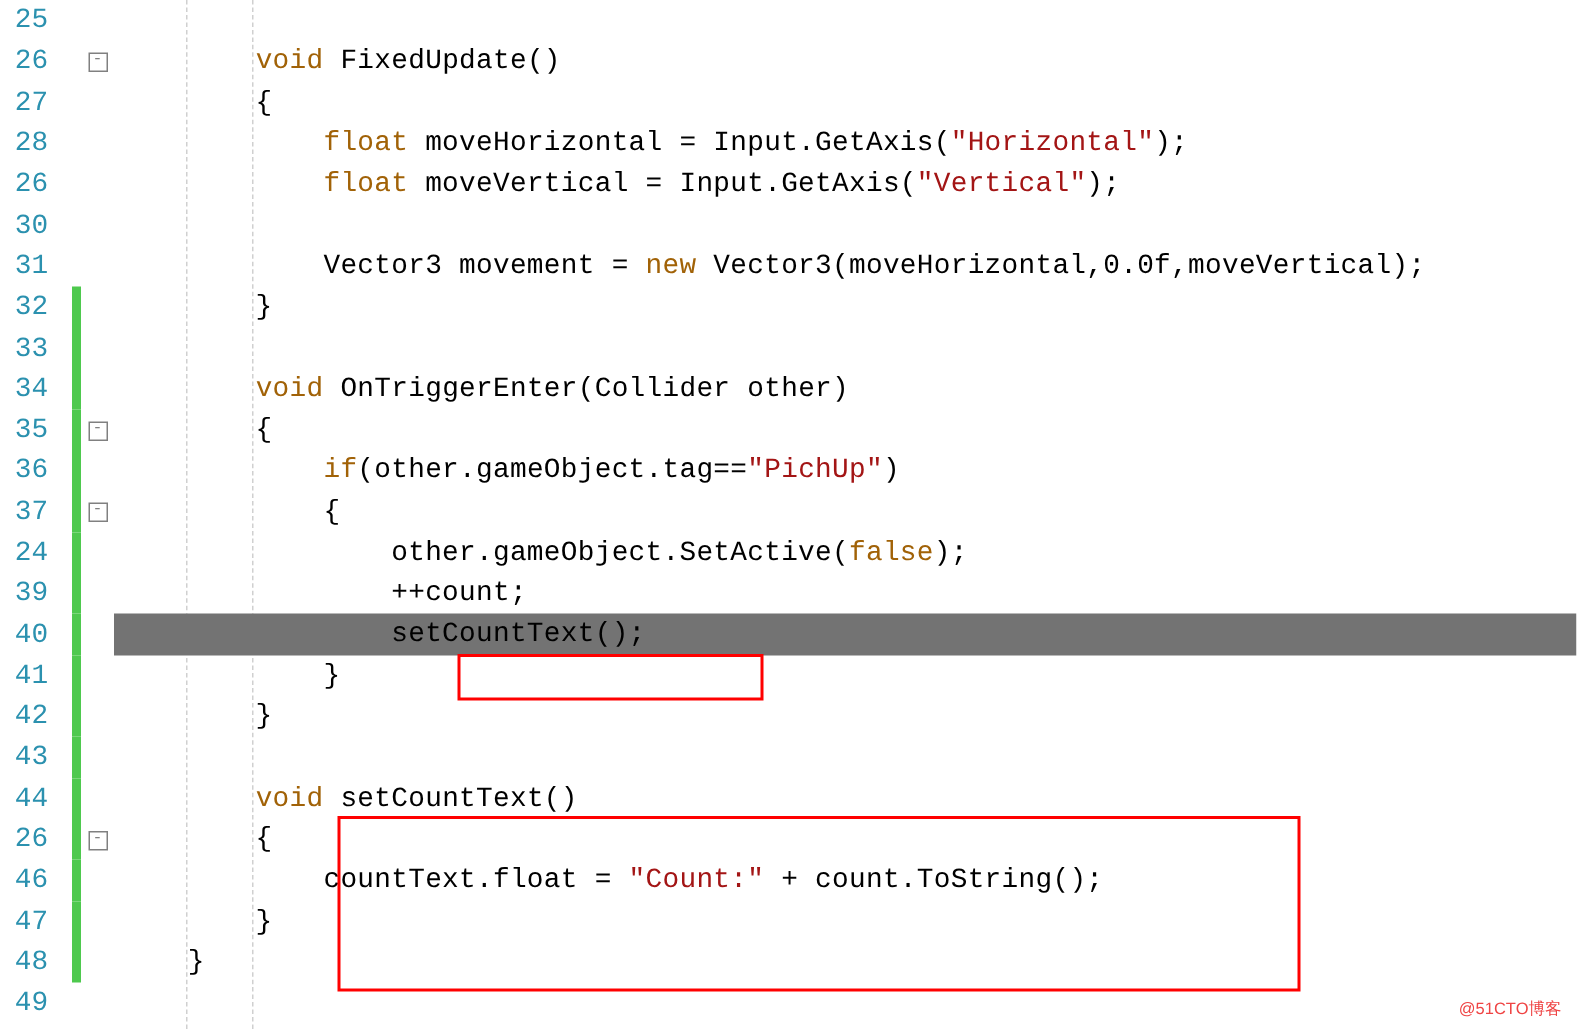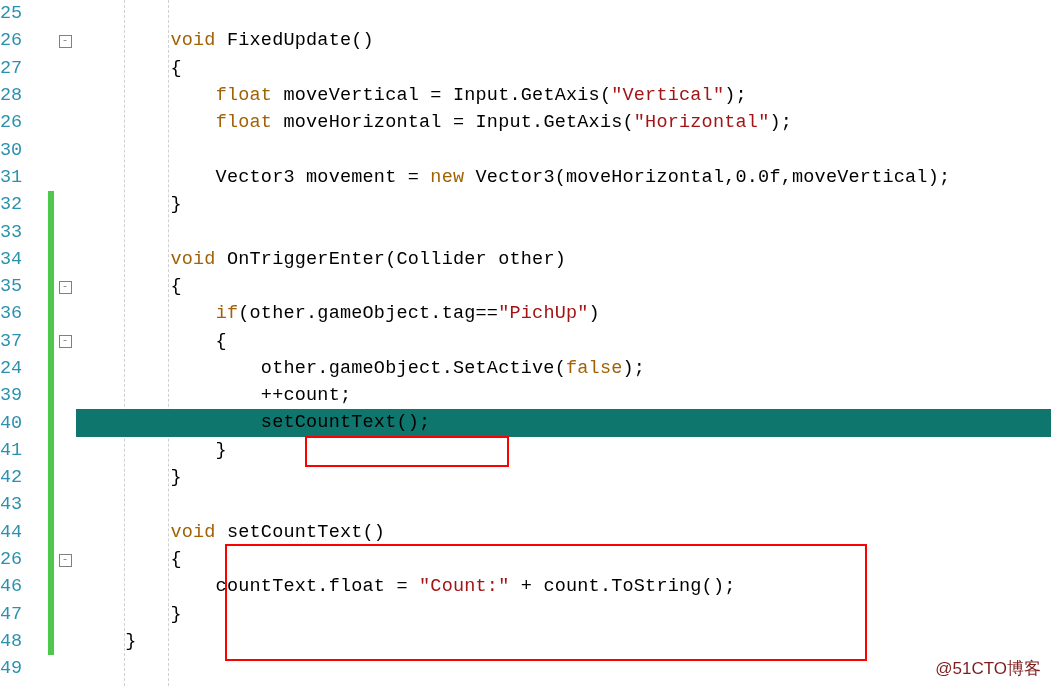--- a/index.html
+++ b/index.html
@@ -23,21 +23,21 @@
     flex-direction: column;
     user-select: none;
   }
   .gutter-row {
     display: flex;
     height: 27.3px;
     align-items: center;
   }
   .line-num {
     width: 42px;
-    text-align: left;
+    text-align: center;
     color: #2b91af;
     padding-right: 6px;
     font-size: 18.5px;
   }
   .change {
     width: 6px;
     height: 100%;
   }
   .change.green { background: #4ec94e; }
   .fold {
@@ -72,21 +72,21 @@
   }
   .guide {
     position: absolute;
     top: 0;
     bottom: 0;
     border-left: 1px dashed #d0d0d0;
   }
   .kw { color: #a16207; }
   .str { color: #a31515; }
   .norm { color: #000000; }
-  .hl-line { background: #0f766e; }
+  .hl-line { background: #737373; }
   .red-box-1 {
     position: absolute;
     border: 2px solid #ff0000;
     left: 305px;
     top: 436px;
     width: 200px;
     height: 27px;
     pointer-events: none;
   }
   .red-box-2 {
@@ -95,22 +95,22 @@
     left: 225px;
     top: 544px;
     width: 638px;
     height: 113px;
     pointer-events: none;
   }
   .watermark {
     position: absolute;
     right: 10px;
     bottom: 6px;
-    color: #7f1d1d;
-    font-size: 17px;
+    color: #ef4444;
+    font-size: 11px;
     font-family: sans-serif;
   }
 </style>
 </head>
 <body>
 
 <div class="editor">
   <div class="gutter" id="gutter">
       <div class="gutter-row">
         <div class="line-num">25</div>
@@ -237,22 +237,22 @@
         <div class="change"></div>
         <div class="fold"></div>
       </div>
     </div>
   <div class="code-area" id="code">
     <div class="guide" style="left:48px"></div>
     <div class="guide" style="left:92px"></div>
   <div class="code-line"><span class="norm"></span></div>
       <div class="code-line"><span class="norm">        </span><span class="kw">void</span><span class="norm"> FixedUpdate()</span></div>
       <div class="code-line"><span class="norm">        {</span></div>
+      <div class="code-line"><span class="norm">            </span><span class="kw">float</span><span class="norm"> moveHorizontal = Input.GetAxis(</span><span class="str">"Horizontal"</span><span class="norm">);</span></div>
       <div class="code-line"><span class="norm">            </span><span class="kw">float</span><span class="norm"> moveVertical = Input.GetAxis(</span><span class="str">"Vertical"</span><span class="norm">);</span></div>
-      <div class="code-line"><span class="norm">            </span><span class="kw">float</span><span class="norm"> moveHorizontal = Input.GetAxis(</span><span class="str">"Horizontal"</span><span class="norm">);</span></div>
       <div class="code-line"><span class="norm"></span></div>
       <div class="code-line"><span class="norm">            Vector3 movement = </span><span class="kw">new</span><span class="norm"> Vector3(moveHorizontal,0.0f,moveVertical);</span></div>
       <div class="code-line"><span class="norm">        }</span></div>
       <div class="code-line"><span class="norm"></span></div>
       <div class="code-line"><span class="norm">        </span><span class="kw">void</span><span class="norm"> OnTriggerEnter(Collider other)</span></div>
       <div class="code-line"><span class="norm">        {</span></div>
       <div class="code-line"><span class="norm">            </span><span class="kw">if</span><span class="norm">(other.gameObject.tag==</span><span class="str">"PichUp"</span><span class="norm">)</span></div>
       <div class="code-line"><span class="norm">            {</span></div>
       <div class="code-line"><span class="norm">                other.gameObject.SetActive(</span><span class="kw">false</span><span class="norm">);</span></div>
       <div class="code-line"><span class="norm">                ++count;</span></div>

